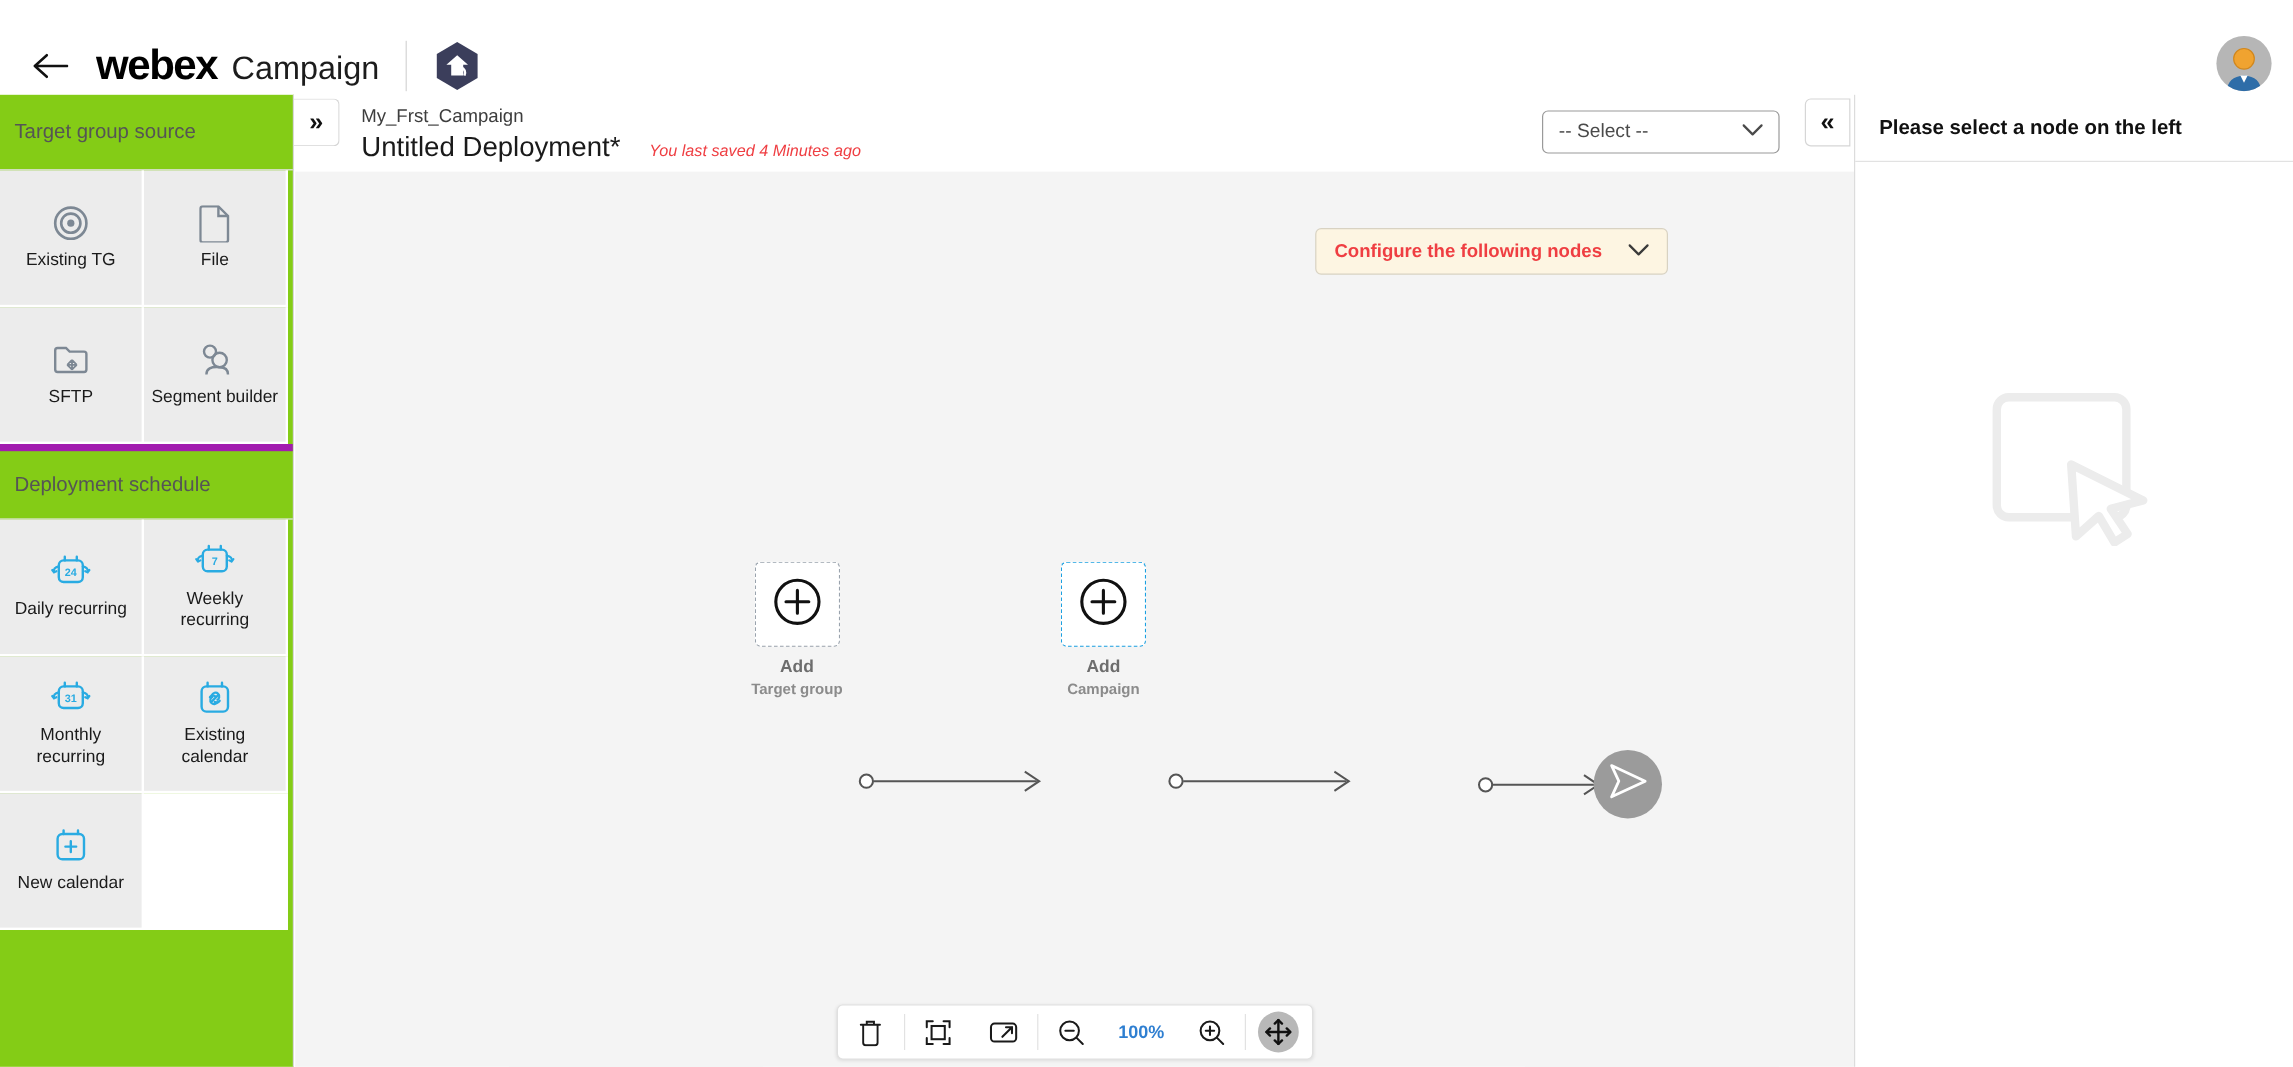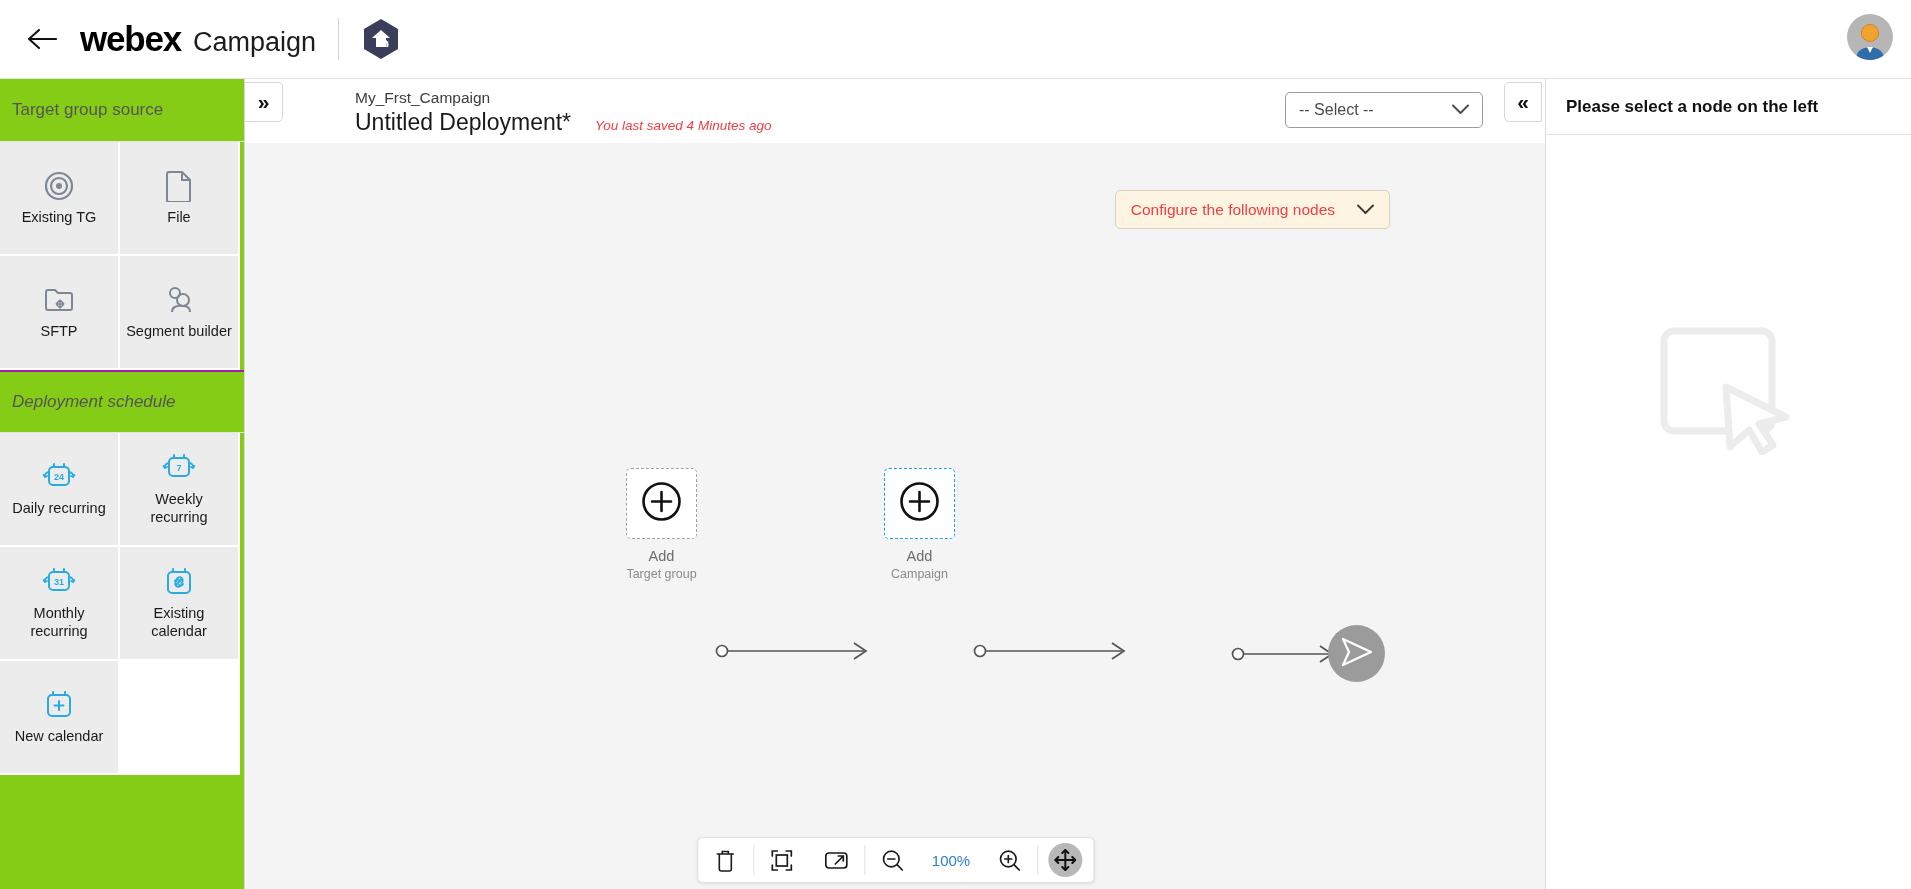--- a/index.html
+++ b/index.html
@@ -5,21 +5,21 @@
   * { box-sizing: border-box; margin: 0; padding: 0; }
   html, body {
     width: 1911px; height: 889px;
     font-family: "Liberation Sans", sans-serif;
     background: #ffffff;
     overflow: hidden;
   }
 
   
   .topbar {
-    position: absolute; left: 0; top: 0; width: 1911px; height: 79px;
+    position: absolute; left: 0; top: 16px; width: 1911px; height: 79px;
     background: #fff; border-bottom: 1px solid #e2e2e2;
     display: flex; align-items: center;
   }
   .back-arrow {
     margin-left: 22px; width: 40px; height: 40px;
     display: flex; align-items: center; justify-content: center;
     cursor: pointer;
   }
   .brand {
     margin-left: 18px; display: flex; align-items: baseline; gap: 12px;
@@ -70,36 +70,36 @@
     display: flex; align-items: center; justify-content: center;
     cursor: pointer; z-index: 5;
     font-size: 21px; color: #111; font-weight: bold;
   }
 
   
   .canvas-header {
     position: absolute; left: 246px; top: 79px; width: 1299px; height: 64px;
     background: #fff; display: flex; align-items: center;
   }
-  .deployment-titles { margin-left: 109px; }
+  .deployment-titles { margin-left: 55px; }
   .campaign-name { font-size: 15.5px; color: #3d3d3d; line-height: 1.5; }
   .deploy-row { display: flex; align-items: baseline; gap: 24px; }
   .deploy-title { font-size: 23px; color: #1a1a1a; font-weight: 400; }
   .saved-note { font-size: 13.5px; color: #ef3e42; font-style: italic; }
   .select-wrap { position: absolute; right: 62px; top: 13px; margin-left: 26px; }
   .select-box {
     width: 198px; height: 36px; border: 1px solid #9a9a9a; border-radius: 5px;
     background: #fff; display: flex; align-items: center; justify-content: space-between;
     padding: 0 13px; cursor: pointer;
   }
   .select-text { font-size: 16px; color: #4a4a4a; }
 
   .canvas {
     position: absolute; left: 246px; top: 143px; width: 1299px; height: 746px;
-    background: #f4f4f4; overflow: hidden;
+    background: #f4f4f4; overflow: hidden; font-weight: bold;
   }
   .configure-banner {
     position: absolute; right: 155px; top: 47px;
     min-width: 259px; height: 39px; background: #fdf5e2;
     border: 1px solid #d8d2c2; border-radius: 5px;
     display: flex; align-items: center; justify-content: space-between;
     padding: 0 15px; gap: 22px; cursor: pointer;
   }
   .configure-text { font-size: 15.5px; color: #ef3e42; }
 
@@ -241,21 +241,21 @@
           <circle cx="11" cy="7" r="5" fill="none" stroke="#7d8894" stroke-width="2"></circle>
           <circle cx="19" cy="14" r="6" fill="none" stroke="#7d8894" stroke-width="2"></circle>
           <path d="M8 26 q0-7 11-6" fill="none" stroke="#7d8894" stroke-width="2"></path>
           <path d="M26 26 q0-6 -7-6" fill="none" stroke="#7d8894" stroke-width="2"></path>
         </svg>
       </span>
       <span class="tile-label">Segment builder</span>
     </div>
   </div>
 
-  <div class="side-section-title" style="border-top:2px solid #a21caf;font-style:italic;">Deployment schedule</div>
+  <div class="side-section-title" style="border-top:6px solid #a21caf;">Deployment schedule</div>
   <div class="tile-grid">
 
     <div class="tile">
       <span class="tile-icon">
         <svg width="34" height="30" viewBox="0 0 34 30">
           <rect x="7" y="5" width="20" height="18" rx="4" fill="none" stroke="#29abe2" stroke-width="2"></rect>
           <path d="M12 5 V2 M22 5 V2" stroke="#29abe2" stroke-width="2" stroke-linecap="round"></path>
           <path d="M7 10 q-5 1 -4 5 M3 15 l-1.5-2 M3 15 l2-1" stroke="#29abe2" stroke-width="1.8" fill="none" stroke-linecap="round"></path>
           <path d="M27 10 q5 1 4 5 M31 15 l1.5-2 M31 15 l-2-1" stroke="#29abe2" stroke-width="1.8" fill="none" stroke-linecap="round"></path>
           <text x="17" y="18" font-size="9" font-weight="bold" fill="#29abe2" text-anchor="middle" font-family="Liberation Sans, sans-serif">24</text>

